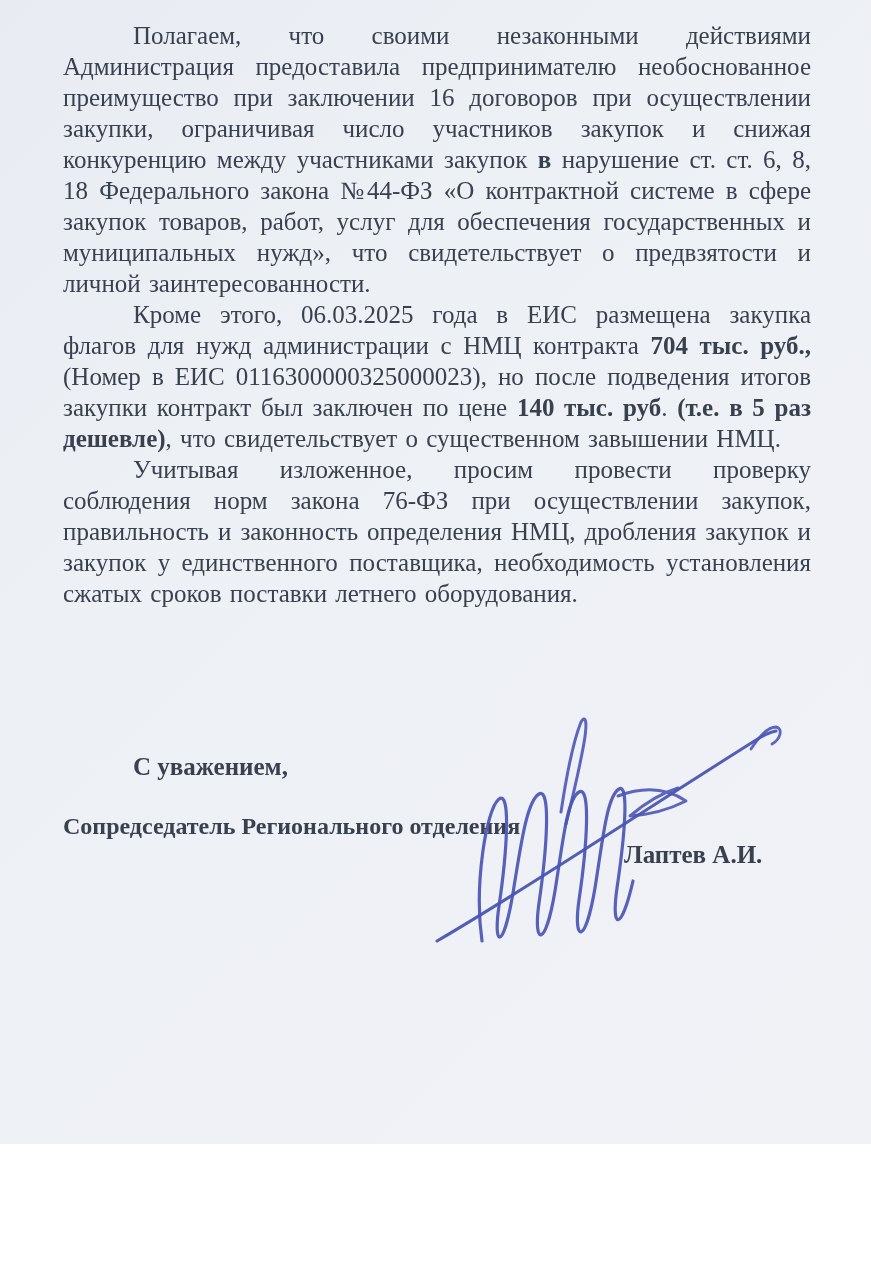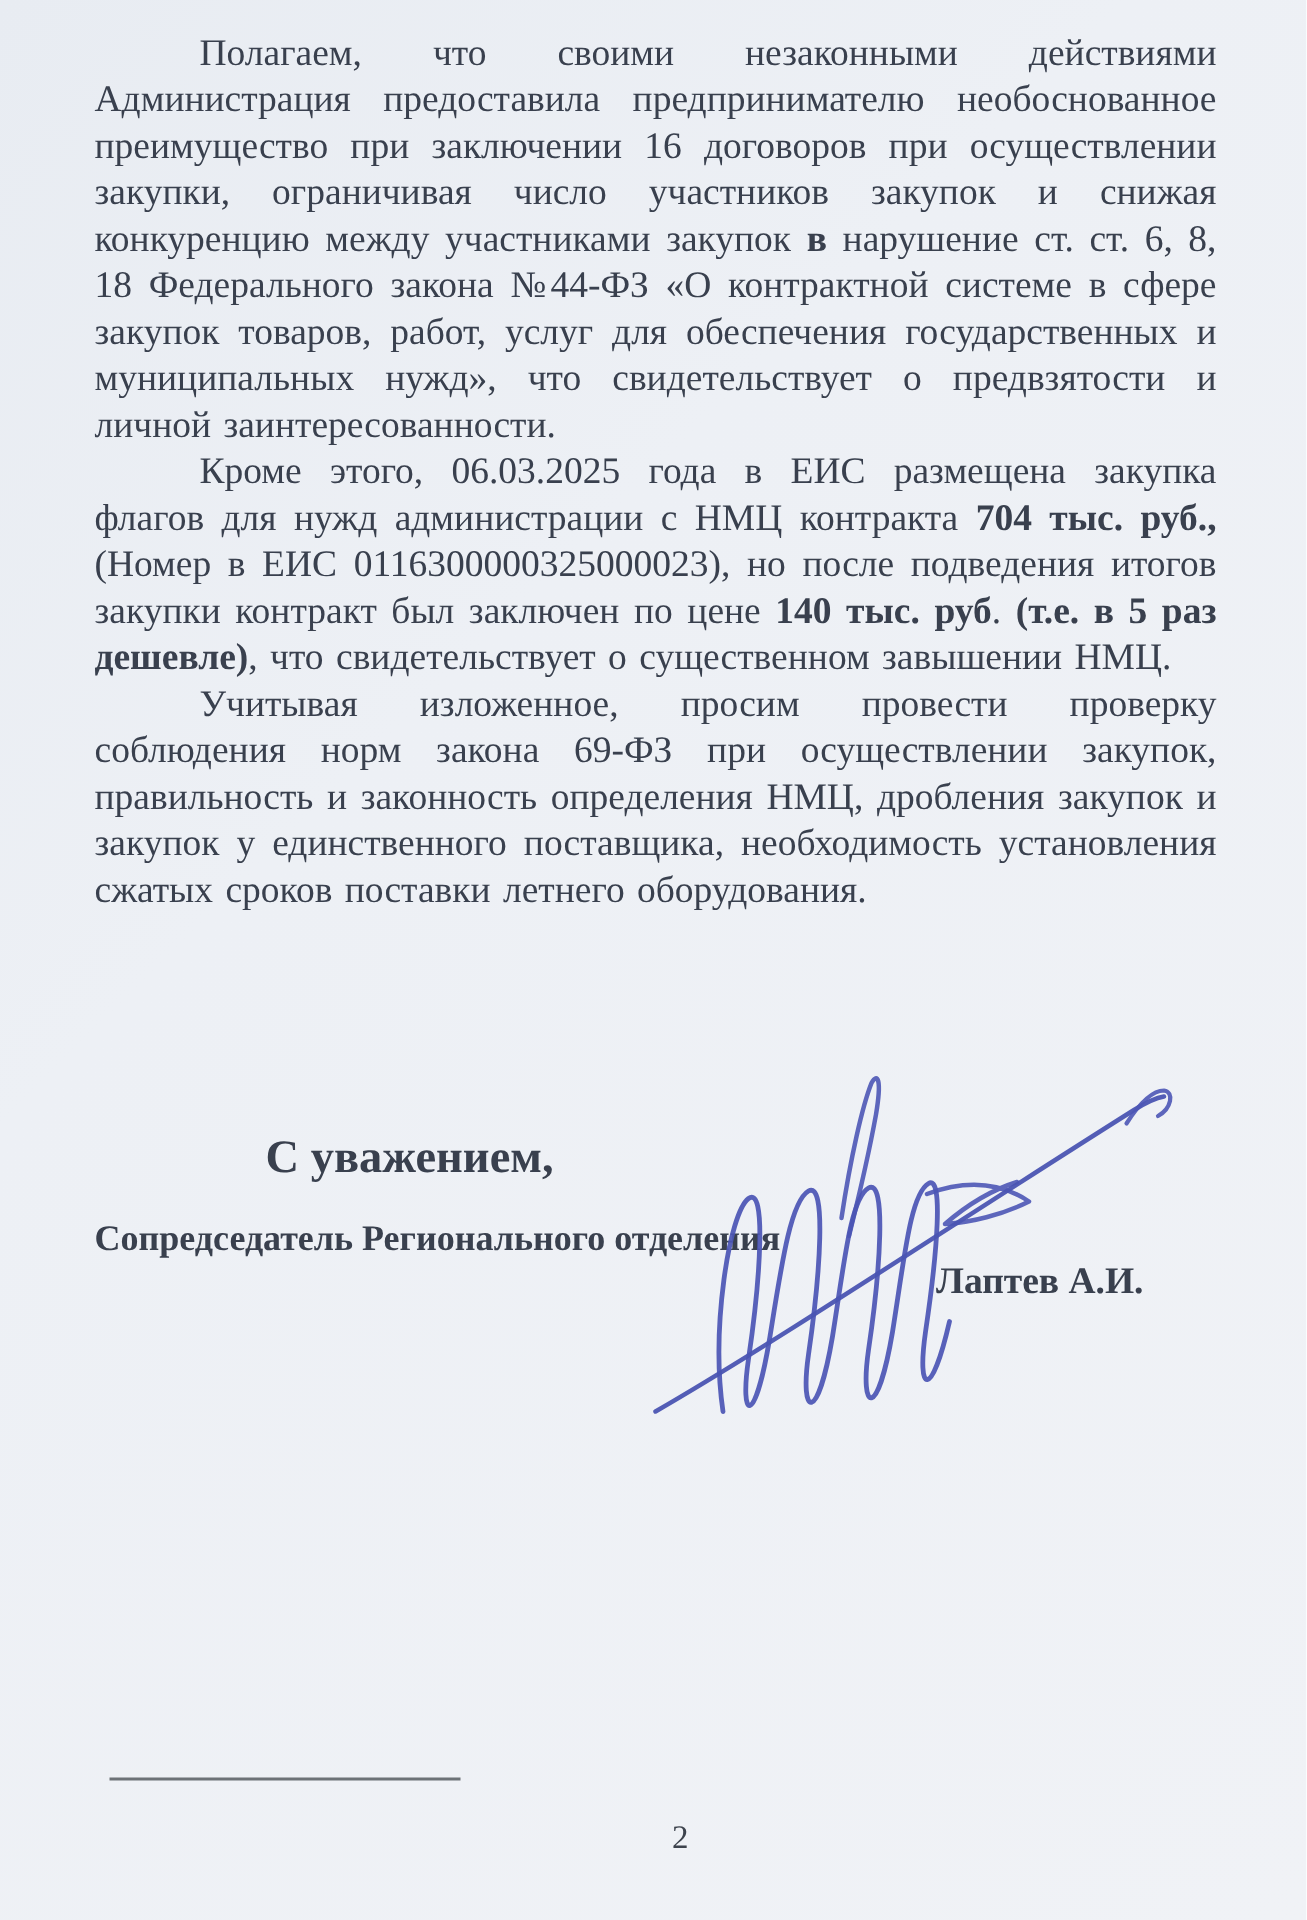--- a/index.html
+++ b/index.html
@@ -1,34 +1,34 @@
 <!DOCTYPE html>
 <html lang="ru"><head>
 <meta charset="utf-8">
 <style>
   html,body{margin:0;padding:0;}
   .page{
     position:relative;
-    width:871px;height:1280px;
+    width:871px;height:1144px;
     background:linear-gradient(135deg,#e8ecf2 0%, #edf0f5 35%, #f0f2f6 100%);
     font-family:"Liberation Serif","DejaVu Serif",serif;
     color:#39404e;
     overflow:hidden;
     text-decoration:underline;
   }
   .body-text{
     position:absolute;left:63px;top:20px;width:748px;
     font-size:25px;line-height:31px;
     text-align:justify;word-spacing:2px;
   }
   .para{margin:0;text-indent:70px;}
   .bold{font-weight:bold;}
   .closing{
     position:absolute;left:133px;top:753px;
-    font-size:31px;font-weight:bold;white-space:nowrap;margin-left:44px;
+    font-size:25px;font-weight:bold;white-space:nowrap;
   }
   .signer-title{
     position:absolute;left:63px;top:811px;
     font-size:24px;font-weight:bold;line-height:31px;white-space:nowrap;
   }
   .signer-name{
     position:absolute;left:624px;top:841px;
     font-size:25px;font-weight:bold;white-space:nowrap;
   }
   .signature-overlay{
@@ -46,21 +46,21 @@
 </style>
 </head>
 <body>
 
 <div class="page">
 
   <div class="body-text">
 
   <p class="para"><span>Полагаем, что своими незаконными действиями Администрация предоставила предпринимателю необоснованное преимущество при заключении 16 договоров при осуществлении закупки, ограничивая число участников закупок и снижая конкуренцию между участниками закупок </span><span class="bold">в</span><span> нарушение ст. ст. 6, 8, 18 Федерального закона №44-ФЗ «О контрактной системе в сфере закупок товаров, работ, услуг для обеспечения государственных и муниципальных нужд», что свидетельствует о предвзятости и личной заинтересованности.</span></p>
       <p class="para"><span>Кроме этого, 06.03.2025 года в ЕИС размещена закупка флагов для нужд администрации с НМЦ контракта </span><span class="bold">704 тыс. руб.,</span><span> (Номер в ЕИС 0116300000325000023), но после подведения итогов закупки контракт был заключен по цене </span><span class="bold">140 тыс. руб</span><span>. </span><span class="bold">(т.е. в 5 раз дешевле)</span><span>, что свидетельствует о существенном завышении НМЦ.</span></p>
-      <p class="para"><span>Учитывая изложенное, просим провести проверку соблюдения норм закона 69-ФЗ при осуществлении закупок, правильность и законность определения НМЦ, дробления закупок и закупок у единственного поставщика, необходимость установления сжатых сроков поставки летнего оборудования.</span></p>
+      <p class="para"><span>Учитывая изложенное, просим провести проверку соблюдения норм закона 76-ФЗ при осуществлении закупок, правильность и законность определения НМЦ, дробления закупок и закупок у единственного поставщика, необходимость установления сжатых сроков поставки летнего оборудования.</span></p>
     </div>
 
   <div class="closing">С уважением,</div>
 
   <div class="signer-title">
     <div>Сопредседатель Регионального отделения</div>
   </div>
 
   <div class="signer-name">Лаптев А.И.</div>
 

